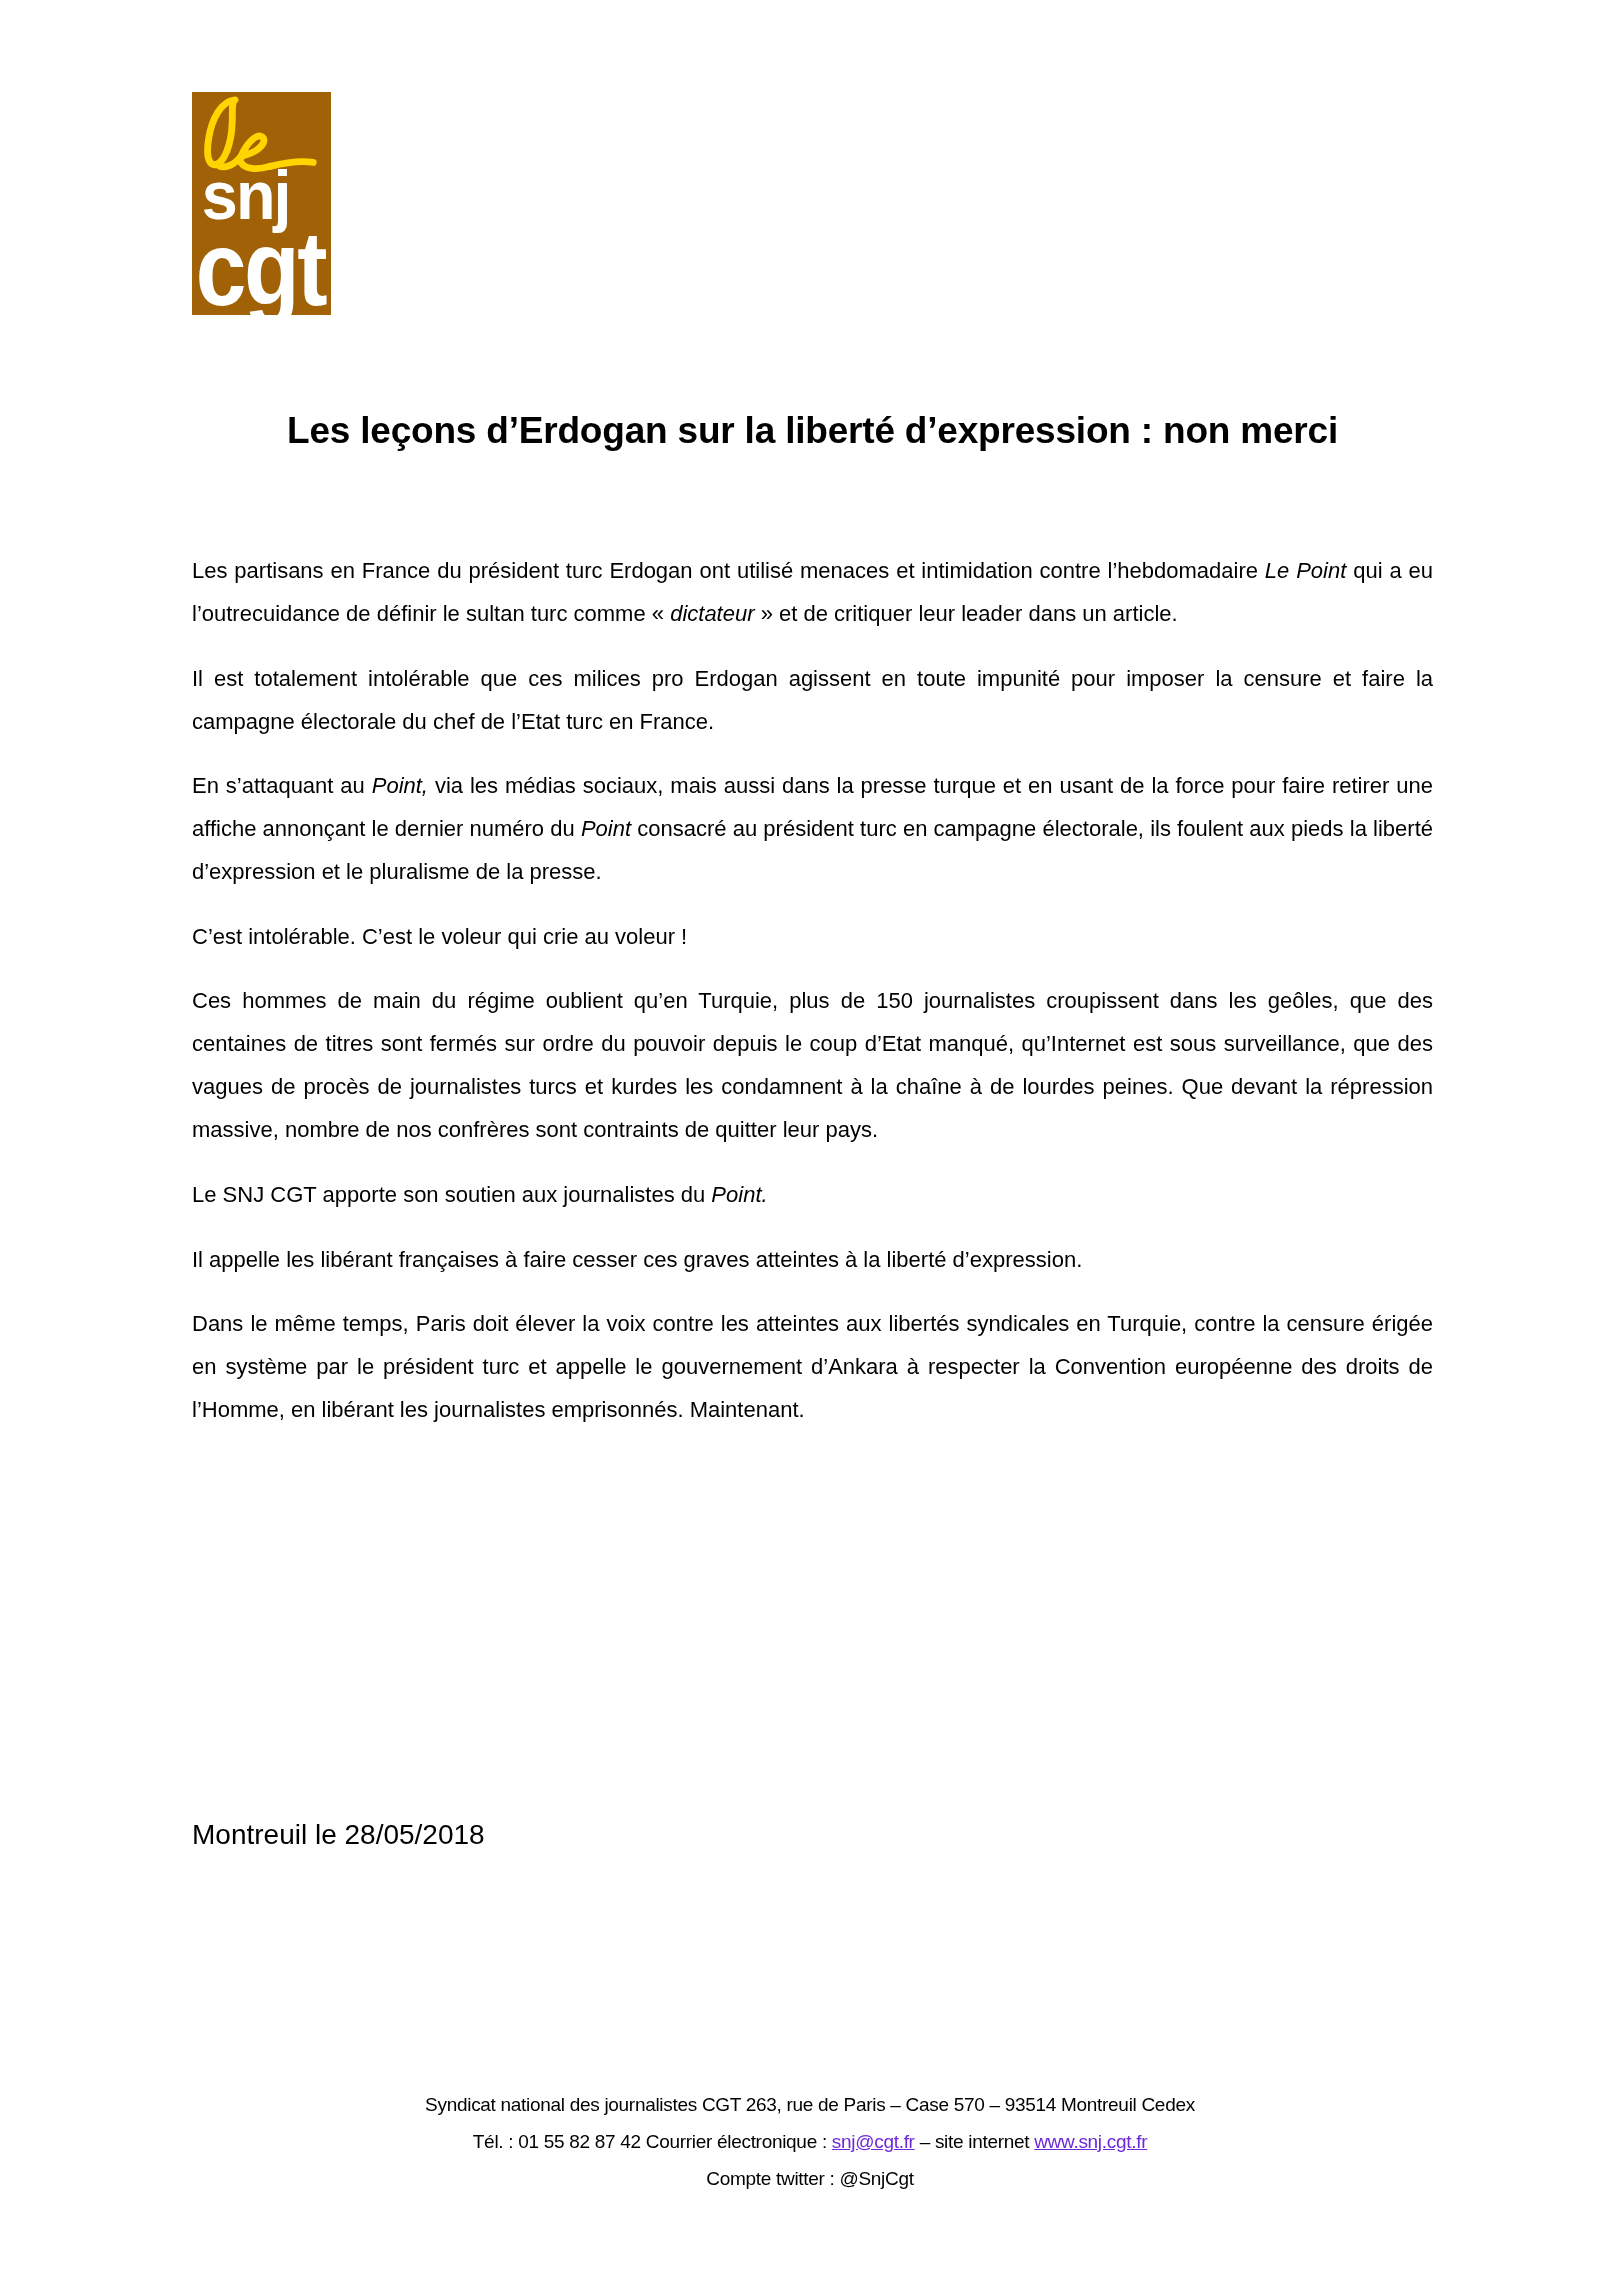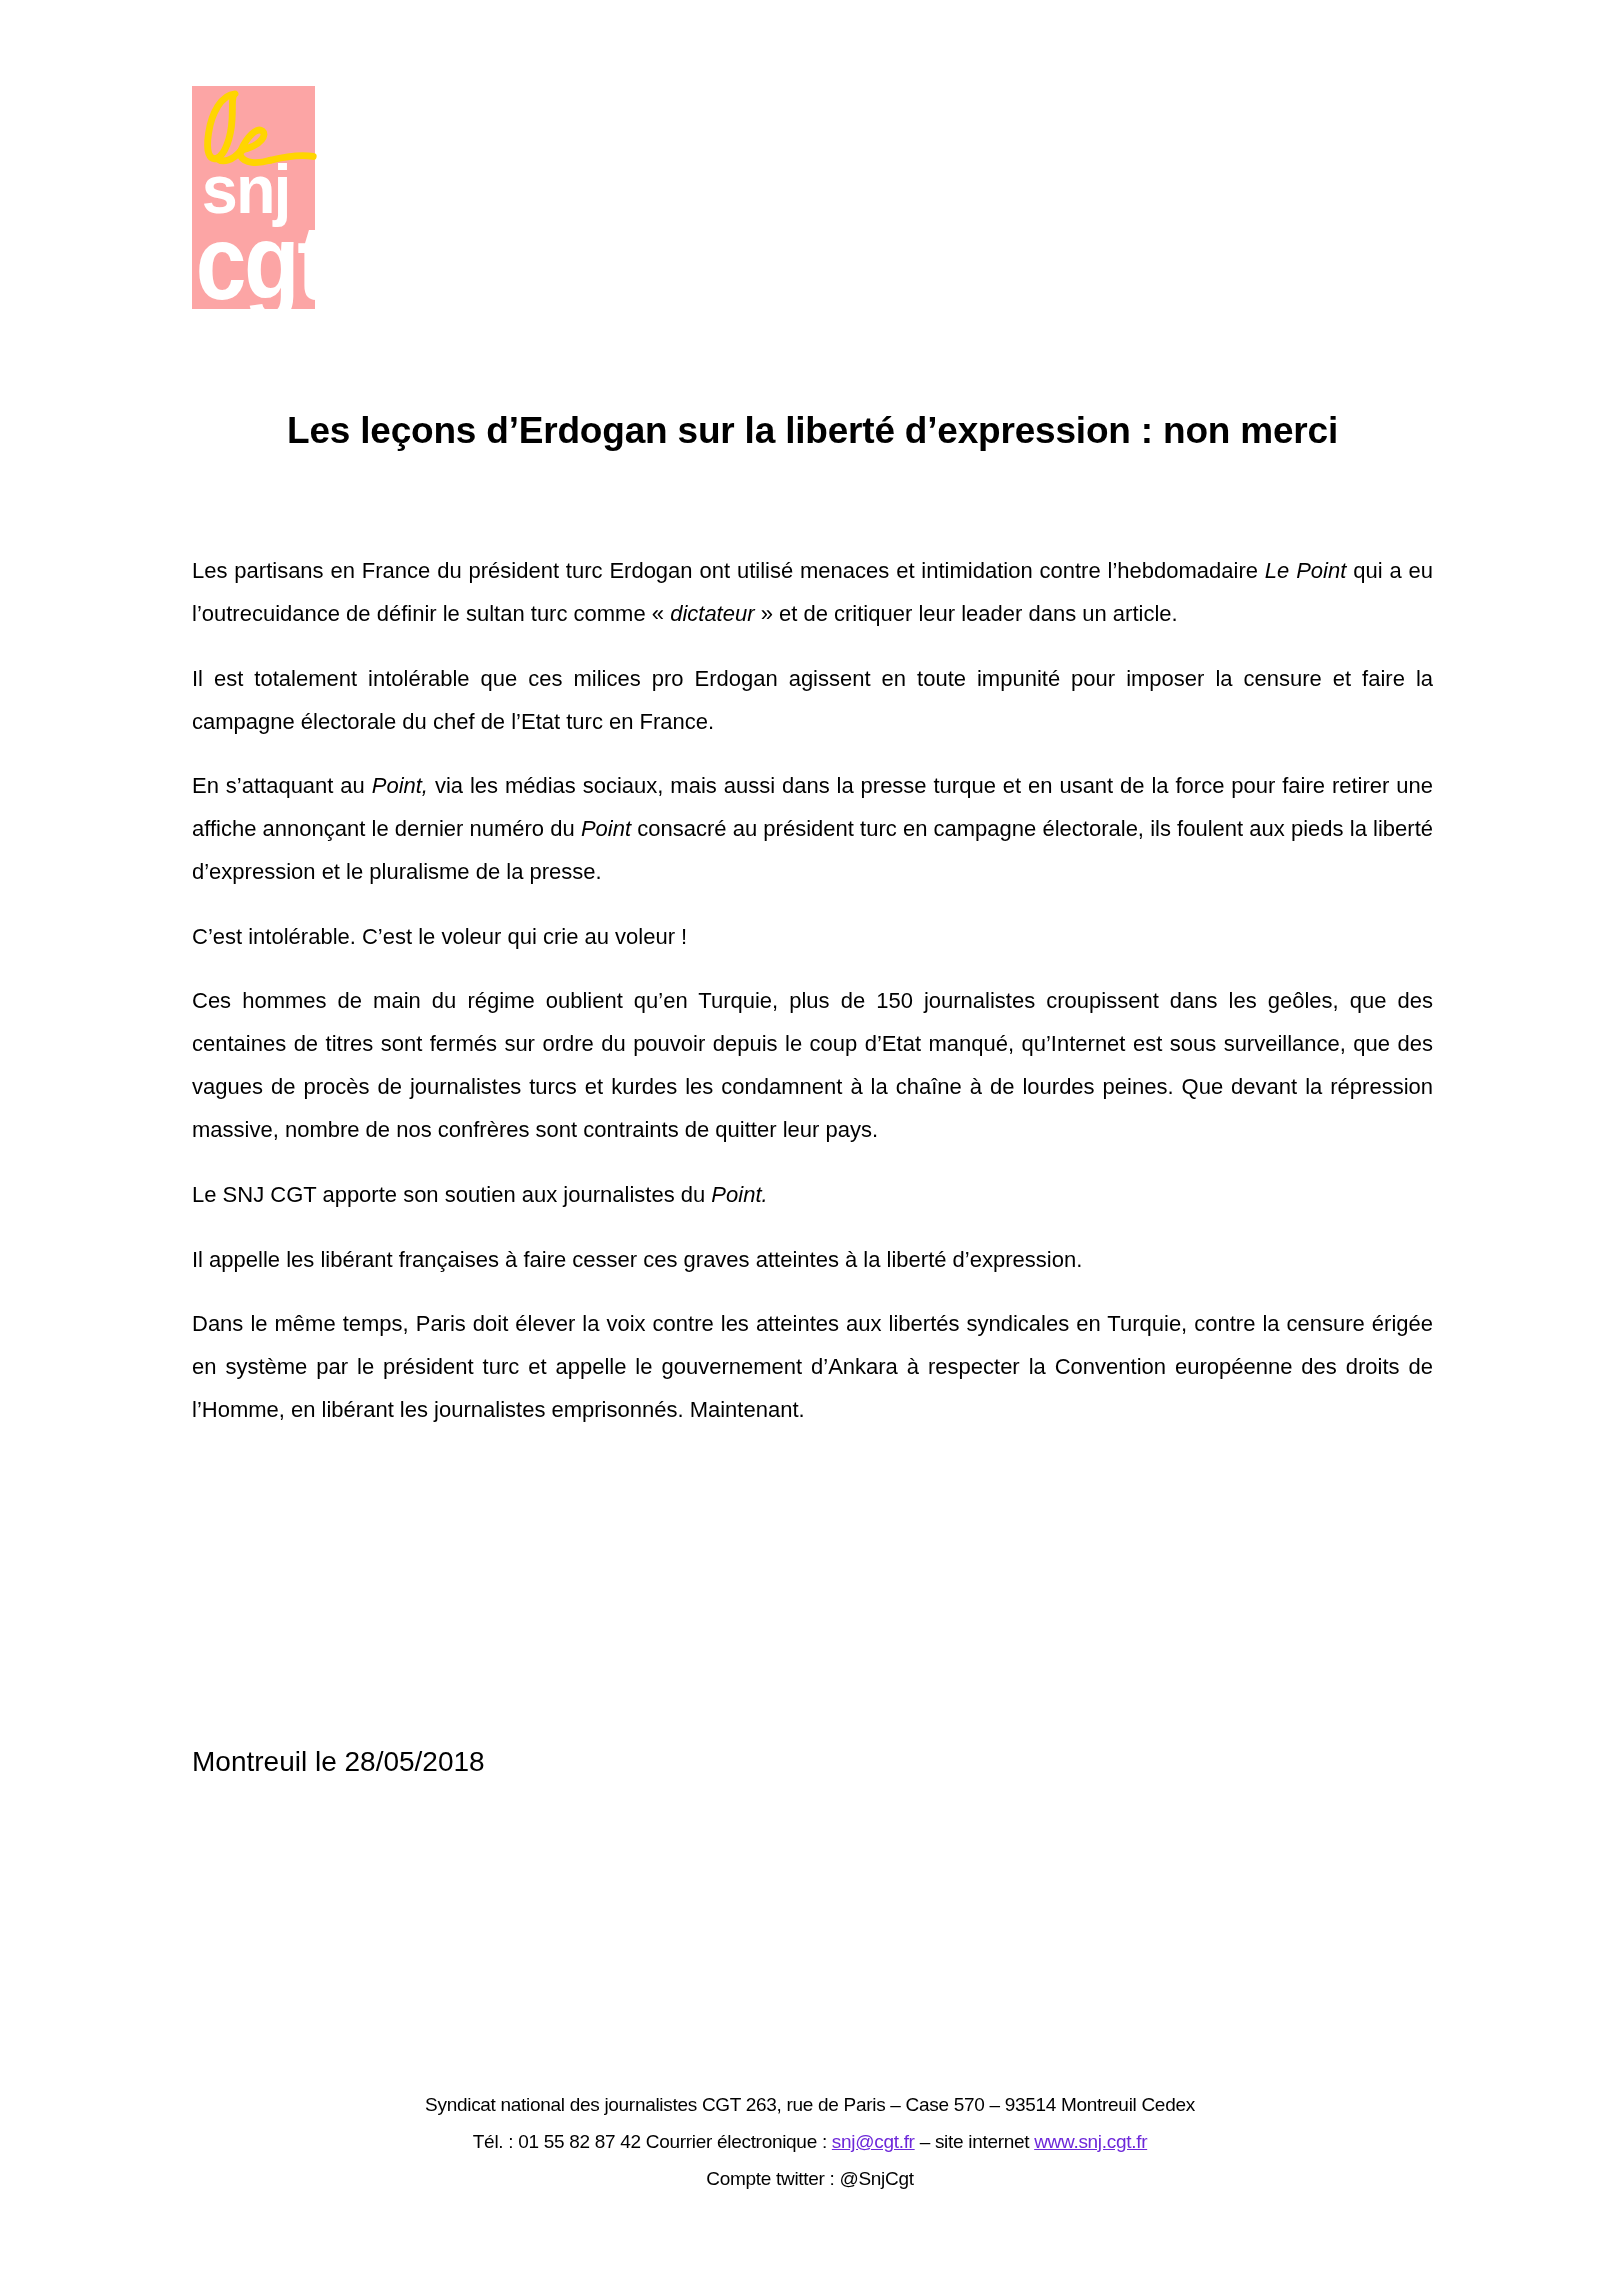--- a/index.html
+++ b/index.html
@@ -20,24 +20,25 @@
   .page {
     position: absolute;
     inset: 0;
     background: #ffffff;
   }
 
   
   .logo {
     position: absolute;
     left: 192px;
-    top: 86px;
+    top: 92px;
     width: 123px;
     height: 223px;
-    background: #fca5a5;
+    background: #a16207;
+    padding-left: 16px;
   }
   .logo-inner {
     position: absolute;
     inset: 0;
     overflow: visible;
   }
   .logo svg {
     position: absolute;
     left: -3.9px;
     top: 0;
@@ -78,21 +79,21 @@
     color: #000000;
     font-stretch: condensed;
     transform-origin: left top;
   }
   .para:last-child { margin-bottom: 0; }
   .para i, .para em { font-style: italic; }
 
   .date-line {
     position: absolute;
     left: 192px;
-    top: 1740px;
+    top: 1813px;
     font-family: "Liberation Sans Narrow", "Liberation Sans", "DejaVu Sans Condensed", sans-serif;
     font-size: 28px;
     line-height: 43px;
     color: #000000;
     font-stretch: condensed;
   }
 
   
   .footer {
     position: absolute;

